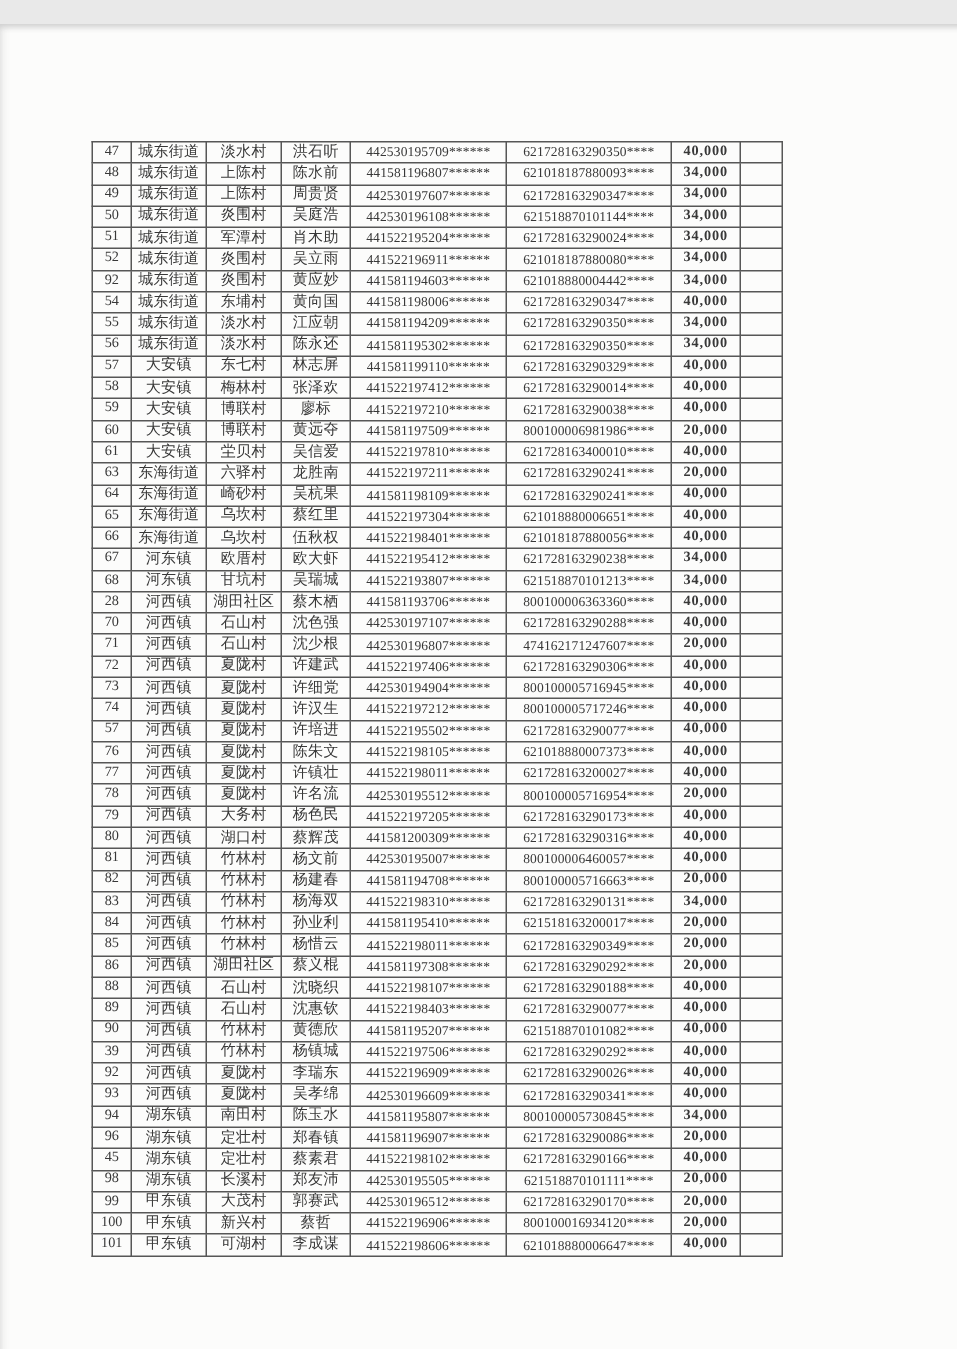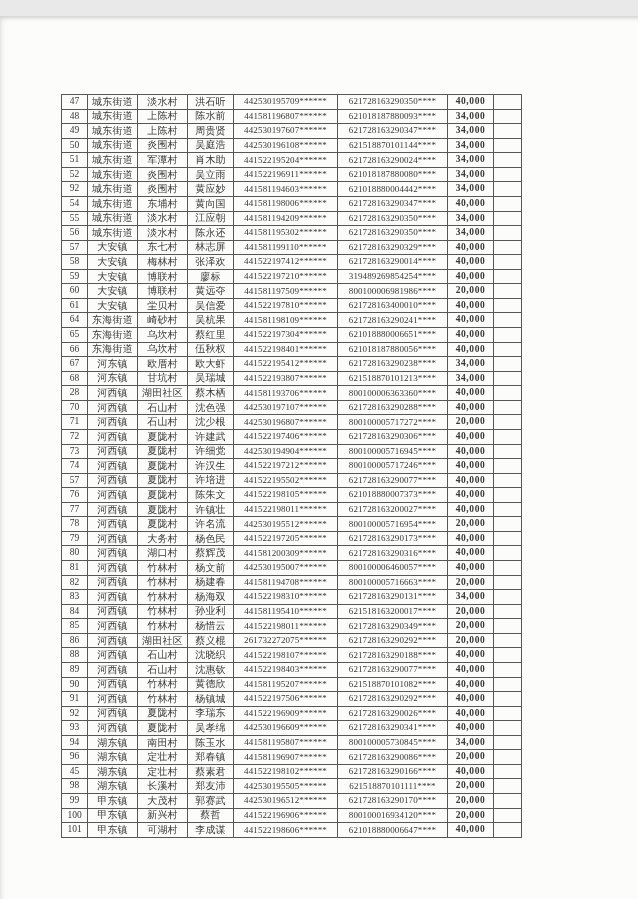--- a/index.html
+++ b/index.html
@@ -183,21 +183,21 @@
           <td class="c-id">621728163290014****</td>
           <td class="c-amt">40,000</td>
           <td class="c-blank"></td>
         </tr>
         <tr>
           <td class="c-num">59</td>
           <td class="c-cjk">大安镇</td>
           <td class="c-cjk">博联村</td>
           <td class="c-cjk">廖标</td>
           <td class="c-id">441522197210******</td>
-          <td class="c-id">319489269854254****</td>
+          <td class="c-id">621728163290038****</td>
           <td class="c-amt">40,000</td>
           <td class="c-blank"></td>
         </tr>
         <tr>
           <td class="c-num">60</td>
           <td class="c-cjk">大安镇</td>
           <td class="c-cjk">博联村</td>
           <td class="c-cjk">黄远夺</td>
           <td class="c-id">441581197509******</td>
           <td class="c-id">800100006981986****</td>
@@ -208,20 +208,30 @@
           <td class="c-num">61</td>
           <td class="c-cjk">大安镇</td>
           <td class="c-cjk">坣贝村</td>
           <td class="c-cjk">吴信爱</td>
           <td class="c-id">441522197810******</td>
           <td class="c-id">621728163400010****</td>
           <td class="c-amt">40,000</td>
           <td class="c-blank"></td>
         </tr>
         <tr>
+          <td class="c-num">63</td>
+          <td class="c-cjk">东海街道</td>
+          <td class="c-cjk">六驿村</td>
+          <td class="c-cjk">龙胜南</td>
+          <td class="c-id">441522197211******</td>
+          <td class="c-id">621728163290241****</td>
+          <td class="c-amt">20,000</td>
+          <td class="c-blank"></td>
+        </tr>
+        <tr>
           <td class="c-num">64</td>
           <td class="c-cjk">东海街道</td>
           <td class="c-cjk">崎砂村</td>
           <td class="c-cjk">吴杭果</td>
           <td class="c-id">441581198109******</td>
           <td class="c-id">621728163290241****</td>
           <td class="c-amt">40,000</td>
           <td class="c-blank"></td>
         </tr>
         <tr>
@@ -283,21 +293,21 @@
           <td class="c-id">621728163290288****</td>
           <td class="c-amt">40,000</td>
           <td class="c-blank"></td>
         </tr>
         <tr>
           <td class="c-num">71</td>
           <td class="c-cjk">河西镇</td>
           <td class="c-cjk">石山村</td>
           <td class="c-cjk">沈少根</td>
           <td class="c-id">442530196807******</td>
-          <td class="c-id">800100005717272****</td>
+          <td class="c-id">474162171247607****</td>
           <td class="c-amt">20,000</td>
           <td class="c-blank"></td>
         </tr>
         <tr>
           <td class="c-num">72</td>
           <td class="c-cjk">河西镇</td>
           <td class="c-cjk">夏陇村</td>
           <td class="c-cjk">许建武</td>
           <td class="c-id">441522197406******</td>
           <td class="c-id">621728163290306****</td>
@@ -432,21 +442,21 @@
           <td class="c-id">441522198011******</td>
           <td class="c-id">621728163290349****</td>
           <td class="c-amt">20,000</td>
           <td class="c-blank"></td>
         </tr>
         <tr>
           <td class="c-num">86</td>
           <td class="c-cjk">河西镇</td>
           <td class="c-cjk">湖田社区</td>
           <td class="c-cjk">蔡义棍</td>
-          <td class="c-id">261732272075******</td>
+          <td class="c-id">441581197308******</td>
           <td class="c-id">621728163290292****</td>
           <td class="c-amt">20,000</td>
           <td class="c-blank"></td>
         </tr>
         <tr>
           <td class="c-num">88</td>
           <td class="c-cjk">河西镇</td>
           <td class="c-cjk">石山村</td>
           <td class="c-cjk">沈晓织</td>
           <td class="c-id">441522198107******</td>
@@ -468,21 +478,21 @@
           <td class="c-num">90</td>
           <td class="c-cjk">河西镇</td>
           <td class="c-cjk">竹林村</td>
           <td class="c-cjk">黄德欣</td>
           <td class="c-id">441581195207******</td>
           <td class="c-id">621518870101082****</td>
           <td class="c-amt">40,000</td>
           <td class="c-blank"></td>
         </tr>
         <tr>
-          <td class="c-num">91</td>
+          <td class="c-num">39</td>
           <td class="c-cjk">河西镇</td>
           <td class="c-cjk">竹林村</td>
           <td class="c-cjk">杨镇城</td>
           <td class="c-id">441522197506******</td>
           <td class="c-id">621728163290292****</td>
           <td class="c-amt">40,000</td>
           <td class="c-blank"></td>
         </tr>
         <tr>
           <td class="c-num">92</td>

